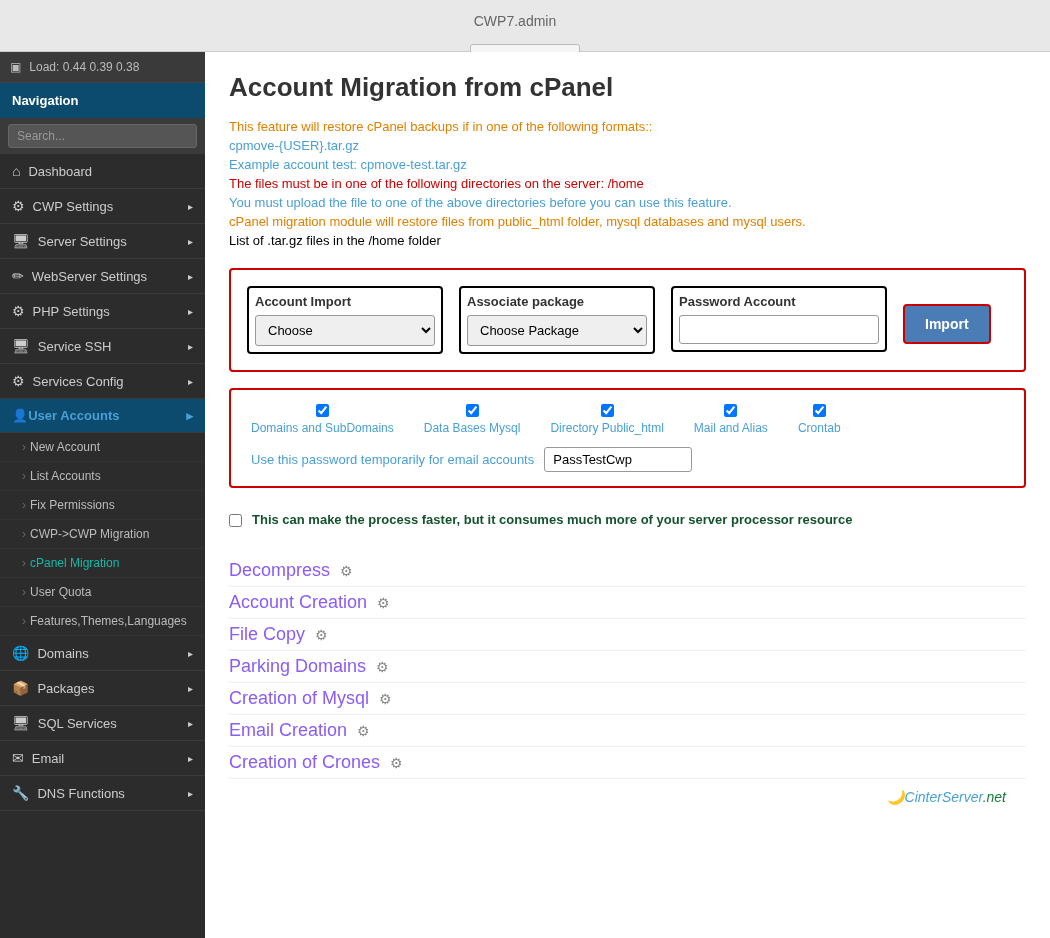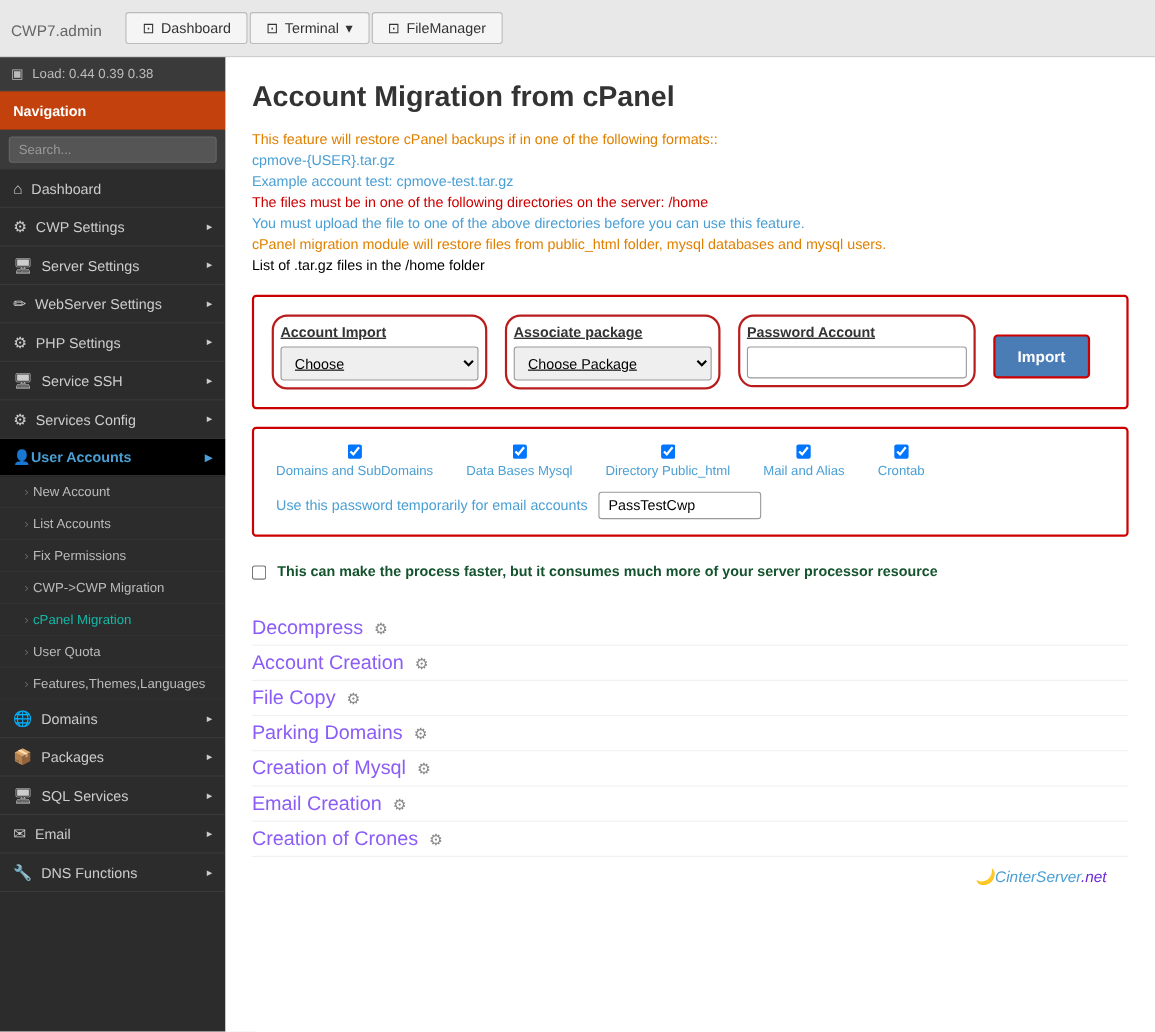--- a/index.html
+++ b/index.html
@@ -1,59 +1,59 @@
 <!DOCTYPE html>
 <html><head>
   <meta charset="utf-8">
   <style>
     * { box-sizing: border-box; margin: 0; padding: 0; }
     body { font-family: Arial, sans-serif; font-size: 13px; background: #f0f0f0; display: flex; flex-direction: column; height: 938px; overflow: hidden; }
 
     
-    .topbar { background: #e8e8e8; border-bottom: 1px solid #ccc; display: flex; align-items: center; padding: 6px 10px; gap: 2px; height: 52px; }
+    .topbar { background: #e8e8e8; border-bottom: 1px solid #ccc; display: flex; align-items: center; padding: 6px 10px; gap: 12px; height: 52px; flex-direction: column; }
     .logo { font-size: 22px; font-weight: bold; color: #333; margin-right: 20px; }
     .logo span { font-size: 14px; font-weight: normal; color: #666; }
     .topbar-btn { background: #f5f5f5; border: 1px solid #bbb; border-radius: 3px; padding: 6px 14px; font-size: 13px; cursor: pointer; display: flex; align-items: center; gap: 6px; color: #333; }
 
     
     .main-layout { display: flex; flex: 1; overflow: hidden; }
 
     
     .sidebar { width: 205px; background: #2c2c2c; color: #ccc; overflow-y: auto; flex-shrink: 0; }
     .sidebar-load { background: #3a3a3a; padding: 8px 10px; display: flex; align-items: center; gap: 8px; color: #bbb; font-size: 12px; border-bottom: 1px solid #444; }
-    .nav-title { padding: 10px 12px; font-size: 13px; font-weight: bold; color: #fff; background: #c2410c; }
+    .nav-title { padding: 10px 12px; font-size: 13px; font-weight: bold; color: #fff; background: #0c4a6e; }
     .nav-search { padding: 6px 8px; background: #3a3a3a; }
     .nav-search input { width: 100%; background: #555; border: 1px solid #666; color: #ddd; padding: 4px 8px; border-radius: 3px; font-size: 12px; outline: none; }
     .nav-search input::placeholder { color: #999; }
 
     .nav-item { padding: 9px 12px; color: #ccc; cursor: pointer; display: flex; align-items: center; justify-content: space-between; font-size: 13px; border-bottom: 1px solid #3a3a3a; }
     .nav-item .icon { margin-right: 8px; font-size: 14px; }
     .nav-item .arrow { font-size: 10px; }
-    .nav-section-header { padding: 9px 12px; color: #4a9fd4; cursor: pointer; display: flex; align-items: center; justify-content: space-between; font-size: 13px; font-weight: bold; border-bottom: 1px solid #3a3a3a; background: #000000; }
+    .nav-section-header { padding: 9px 12px; color: #4a9fd4; cursor: pointer; display: flex; align-items: center; justify-content: space-between; font-size: 13px; font-weight: bold; border-bottom: 1px solid #3a3a3a; background: #0c4a6e; }
     .nav-sub-item { padding: 7px 12px 7px 22px; color: #bbb; cursor: pointer; font-size: 12px; border-bottom: 1px solid #333; display: flex; align-items: center; }
     .nav-sub-item::before { content: "› "; margin-right: 4px; color: #666; }
 
     
     .content { flex: 1; overflow-y: auto; background: #fff; }
     .breadcrumb-bar { background: #f5f5f5; border-bottom: 1px solid #ddd; padding: 8px 20px; font-size: 13px; color: #555; }
     .page-content { padding: 20px 24px; }
     .page-title { font-size: 26px; font-weight: bold; color: #333; margin-bottom: 16px; }
 
     
     .info-box { margin-bottom: 20px; }
     .info-line { font-size: 13px; margin-bottom: 4px; }
 
     
     .import-section { border: 2px solid #cc0000; border-radius: 4px; padding: 16px; margin-bottom: 16px; display: flex; align-items: flex-start; gap: 16px; flex-wrap: wrap; }
     .field-group { display: flex; flex-direction: column; gap: 6px; }
     .field-group label { font-size: 13px; font-weight: bold; color: #333; }
     .field-group select, .field-group input[type="text"] { border: 1px solid #999; border-radius: 3px; padding: 6px 8px; font-size: 13px; }
     .field-group select { width: 180px; }
     .field-group input[type="text"] { width: 200px; }
-    .field-bordered { border: 2px solid #b91c1c; border-radius: 14px; padding: 6px; text-decoration: underline; }
+    .field-bordered { border: 2px solid #000000; border-radius: 4px; padding: 6px; }
     .import-btn { background: #4a7db5; color: #fff; border: none; border-radius: 4px; padding: 10px 20px; font-size: 14px; font-weight: bold; cursor: pointer; border: 2px solid #cc0000; margin-top: 18px; }
 
     
     .options-section { border: 2px solid #cc0000; border-radius: 4px; padding: 14px 20px; margin-bottom: 16px; }
     .checkbox-row { display: flex; align-items: center; gap: 30px; margin-bottom: 12px; flex-wrap: wrap; }
     .checkbox-item { display: flex; flex-direction: column; align-items: center; gap: 4px; }
     .checkbox-item label { color: #4a9fd4; font-size: 12px; }
     .password-row { display: flex; align-items: center; gap: 10px; }
     .password-row label { font-size: 13px; color: #4a9fd4; }
     .password-row input { border: 1px solid #999; border-radius: 3px; padding: 4px 8px; font-size: 13px; width: 148px; }
@@ -283,19 +283,19 @@
           <span class="gear-icon">⚙</span>
         </div>
         <div class="progress-item">
           <a href="#">Creation of Crones</a>
           <span class="gear-icon">⚙</span>
         </div>
       </div>
 
       <div class="interserver-logo">
         <span style="color:#4a9fd4; font-style:italic; font-size:14px;">
-          <span style="color:#999;">🌙</span><span>CinterServer</span><span style="color:#6d28d9;">.net</span>
+          <span style="color:#999;">🌙</span><span>CinterServer</span><span style="color:#15803d;">.net</span>
         </span>
       </div>
 
     </div>
   </div>
 </div>
 
 </body></html>

